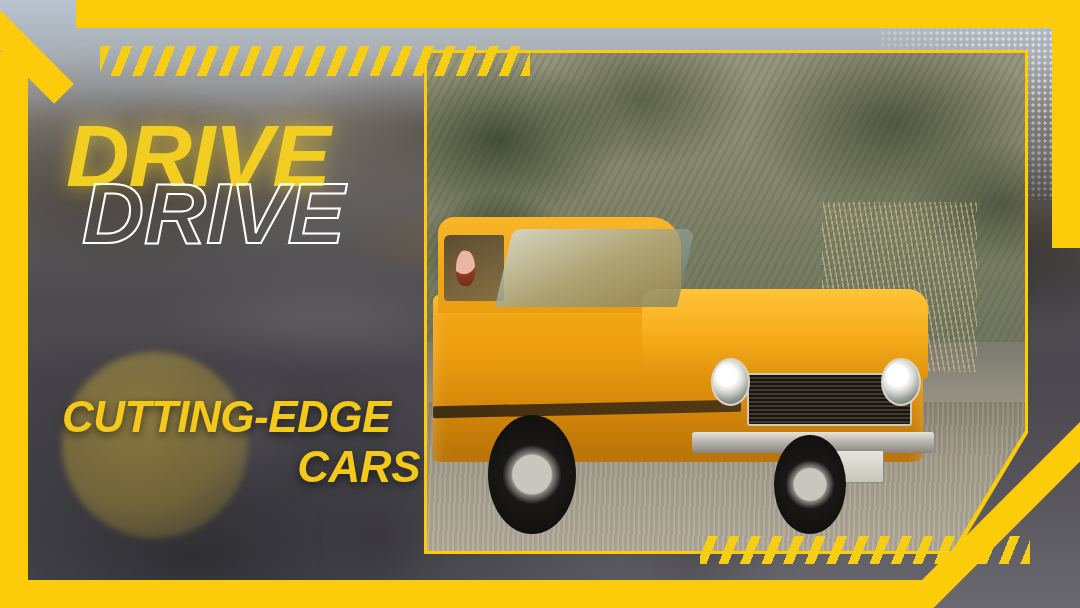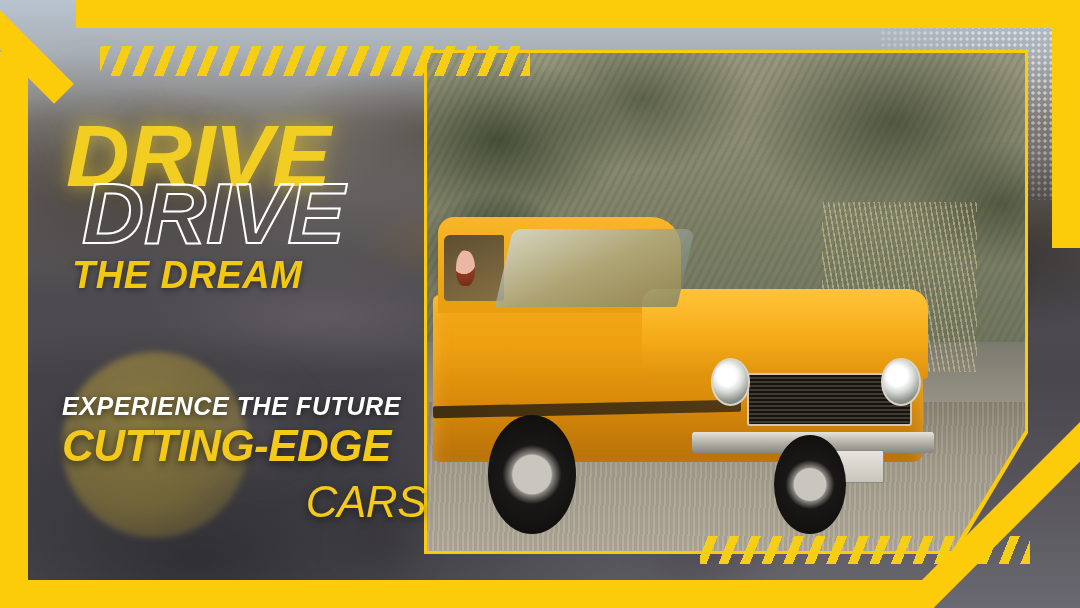--- a/index.html
+++ b/index.html
@@ -281,24 +281,23 @@
     white-space:nowrap;
   }
   .cutting-edge {
     margin-top:0;
     font-size:44px; font-weight:bold; font-style:italic;
     color:#F4C91A; letter-spacing:-.5px;
     text-shadow:0 3px 9px rgba(0,0,0,.55);
     white-space:nowrap;
   }
   .cars-word {
-    margin-top:6px;
     text-align:right;
-    padding-right:0;
-    font-size:44px; font-weight:normal; font-style:italic;
+    padding-right:6px;
+    font-size:44px; font-weight:bold; font-style:italic;
     color:#F4C91A; letter-spacing:-.5px;
     text-shadow:0 3px 9px rgba(0,0,0,.55);
     white-space:nowrap;
   }
 </style>
 </head>
 <body>
 
 <div id="stage">
 
@@ -332,24 +331,22 @@
         <div class="wheel front"></div>
         <div class="wheel rear"></div>
       </div>
     </div>
   </div>
 
   <div class="headline-stack">
     <div class="drive-solid">DRIVE</div>
     <div class="drive-outline">DRIVE</div>
   </div>
-  <div class="the-dream">THE DREAM</div>
 
   <div class="sub-block">
-    <div class="experience">EXPERIENCE THE FUTURE</div>
     <div class="cutting-edge">CUTTING-EDGE</div>
     <div class="cars-word">CARS</div>
   </div>
 
   <div class="stripes stripes-top"></div>
   <div class="stripes stripes-bottom"></div>
 
   <div class="fr fr-top"></div>
   <div class="fr fr-left"></div>
   <div class="fr fr-right"></div>

